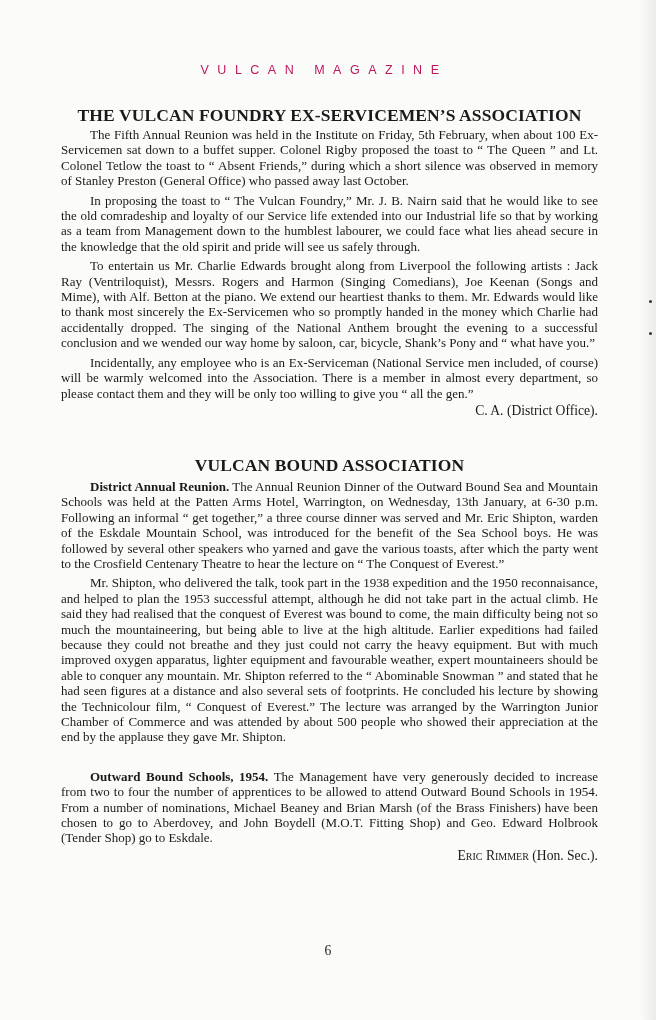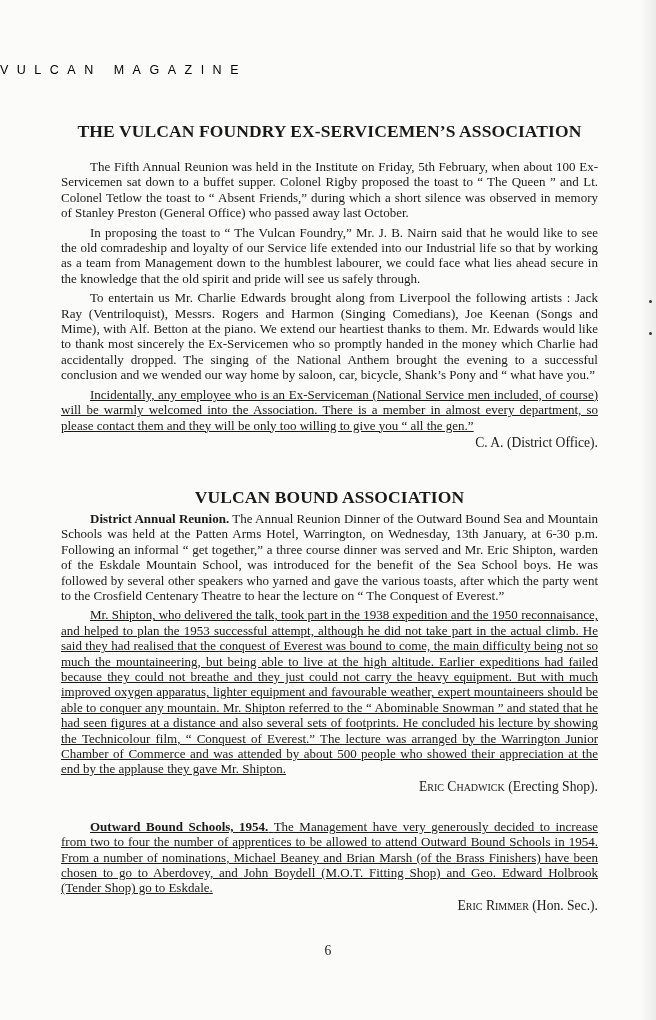--- a/index.html
+++ b/index.html
@@ -9,34 +9,34 @@
     font-family: "Liberation Serif", "DejaVu Serif", serif;
     color: #1a1a1a;
     position: relative;
   }
   .page-edge {
     position: absolute; right: 0; top: 0; width: 16px; height: 1020px;
     background: linear-gradient(to right, #fbfbf9, #ececea);
   }
   .mark { position: absolute; right: 4px; width: 3px; height: 3px; border-radius: 50%; background: #333; }
   .masthead {
-    position: absolute; top: 63px; left: 0; width: 648px; text-align: left;
+    position: absolute; top: 63px; left: 0; width: 648px; text-align: center;
     font-family: "Liberation Sans", sans-serif; font-size: 12.5px; letter-spacing: 8.5px;
-    color: #000000;
+    color: #be185d;
   }
   .content { position: absolute; left: 61px; top: 103px; width: 537px; }
   h2 {
-    margin: 16px; text-align: center; font-size: 17.5px; font-weight: bold;
+    margin: 0; text-align: center; font-size: 17.5px; font-weight: bold;
     letter-spacing: 0.1px; line-height: 24px;
   }
   p {
     margin: 0; font-size: 13px; line-height: 15.4px; text-align: justify;
     text-indent: 29px; margin-bottom: 4px;
   }
-  p.cont { margin-bottom: 0; text-decoration: underline; }
+  p.cont { margin-bottom: 0; }
   .sig { text-align: right; font-size: 13.6px; line-height: 16px; margin: 2px 0 0 0; }
   .sc { font-variant: small-caps; }
   .lead { font-weight: bold; }
   #sec2 { margin-top: 34px; }
   #sec2 h2 { margin-bottom: 2px; }
   .subsec { margin-top: 24px; }
   .page-number {
     position: absolute; top: 943px; left: 0; width: 656px; text-align: center; font-size: 13.6px;
   }
 </style>
@@ -58,21 +58,20 @@
     <p class="cont">Incidentally, any employee who is an Ex-Serviceman (National Service men included, of course) will be warmly welcomed into the Association. There is a member in almost every department, so please contact them and they will be only too willing to give you “ all the gen.”</p>
     <div class="sig">C. A. (District Office).</div>
   </section>
 
   <section id="sec2">
     <h2>VULCAN BOUND ASSOCIATION</h2>
 
     <div>
       <p><span class="lead">District Annual Reunion.</span> <span>The Annual Reunion Dinner of the Outward Bound Sea and Mountain Schools was held at the Patten Arms Hotel, Warrington, on Wednesday, 13th January, at 6-30 p.m. Following an informal “ get together,” a three course dinner was served and Mr. Eric Shipton, warden of the Eskdale Mountain School, was introduced for the benefit of the Sea School boys. He was followed by several other speakers who yarned and gave the various toasts, after which the party went to the Crosfield Centenary Theatre to hear the lecture on “ The Conquest of Everest.”</span></p>
       <p class="cont">Mr. Shipton, who delivered the talk, took part in the 1938 expedition and the 1950 reconnaisance, and helped to plan the 1953 successful attempt, although he did not take part in the actual climb. He said they had realised that the conquest of Everest was bound to come, the main difficulty being not so much the mountaineering, but being able to live at the high altitude. Earlier expeditions had failed because they could not breathe and they just could not carry the heavy equipment. But with much improved oxygen apparatus, lighter equipment and favourable weather, expert mountaineers should be able to conquer any mountain. Mr. Shipton referred to the “ Abominable Snowman ” and stated that he had seen figures at a distance and also several sets of footprints. He concluded his lecture by showing the Technicolour film, “ Conquest of Everest.” The lecture was arranged by the Warrington Junior Chamber of Commerce and was attended by about 500 people who showed their appreciation at the end by the applause they gave Mr. Shipton.</p>
-      <div class="sig"><span class="sc">Eric Chadwick</span> <span>(Erecting Shop).</span></div>
     </div>
 
     <div class="subsec">
       <p class="cont"><span class="lead">Outward Bound Schools, 1954.</span> <span>The Management have very generously decided to increase from two to four the number of apprentices to be allowed to attend Outward Bound Schools in 1954. From a number of nominations, Michael Beaney and Brian Marsh (of the Brass Finishers) have been chosen to go to Aberdovey, and John Boydell (M.O.T. Fitting Shop) and Geo. Edward Holbrook (Tender Shop) go to Eskdale.</span></p>
       <div class="sig"><span class="sc">Eric Rimmer</span> <span>(Hon. Sec.).</span></div>
     </div>
   </section>
 </div>
 
 <div class="page-number">6</div>

